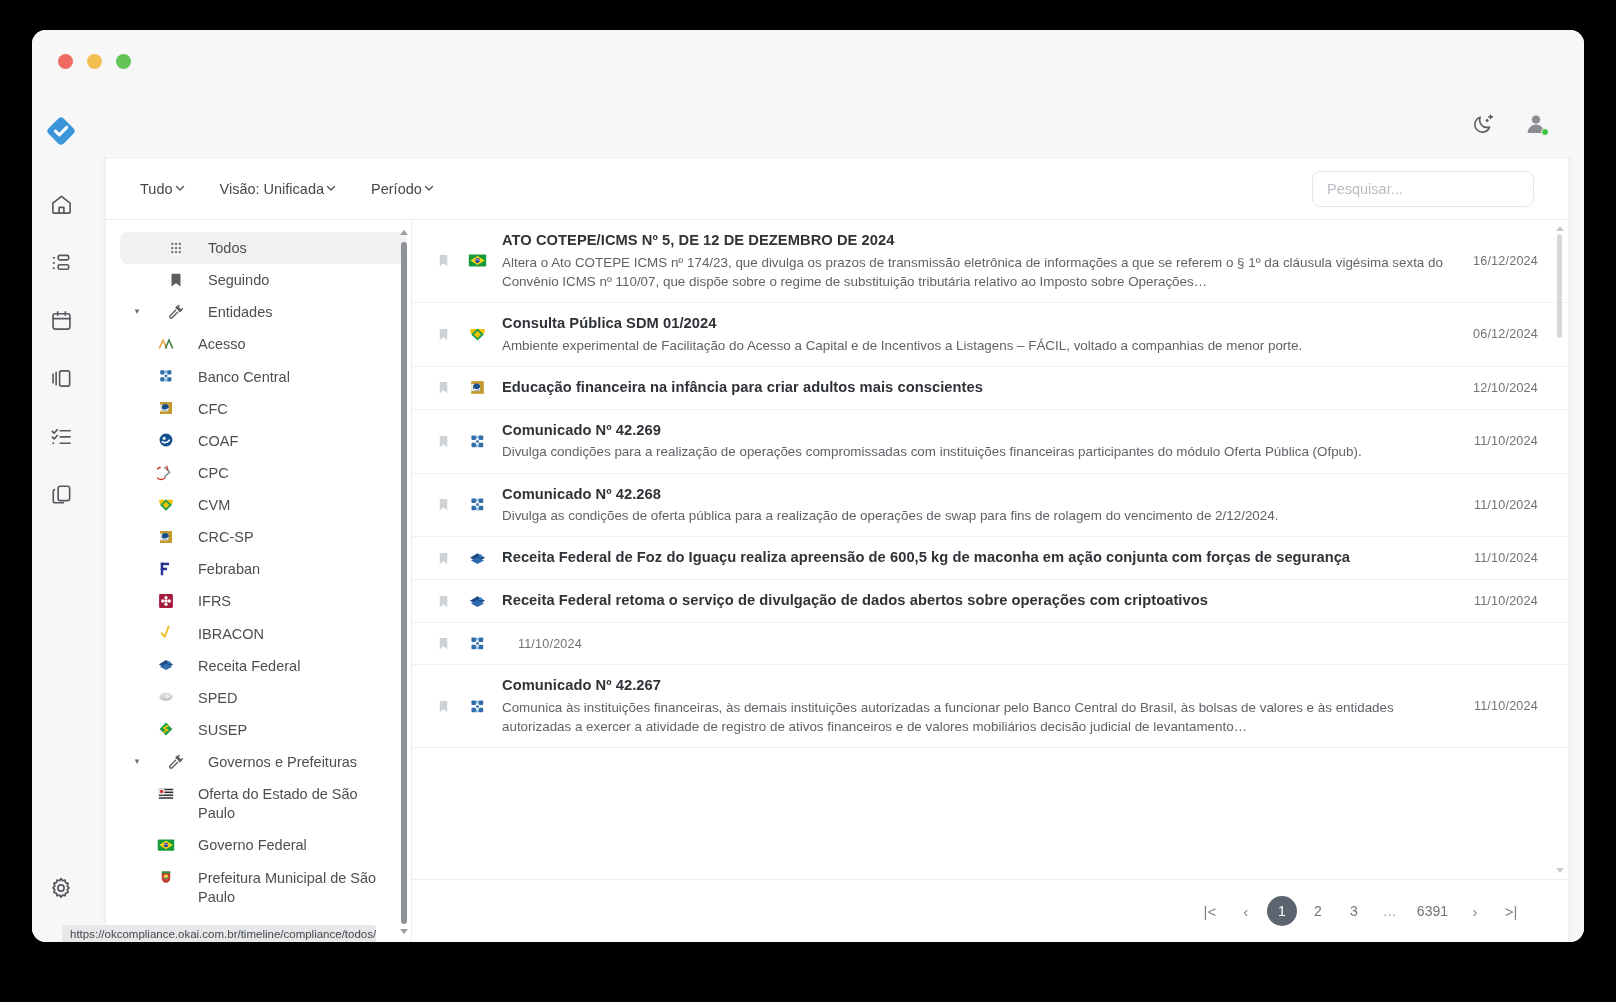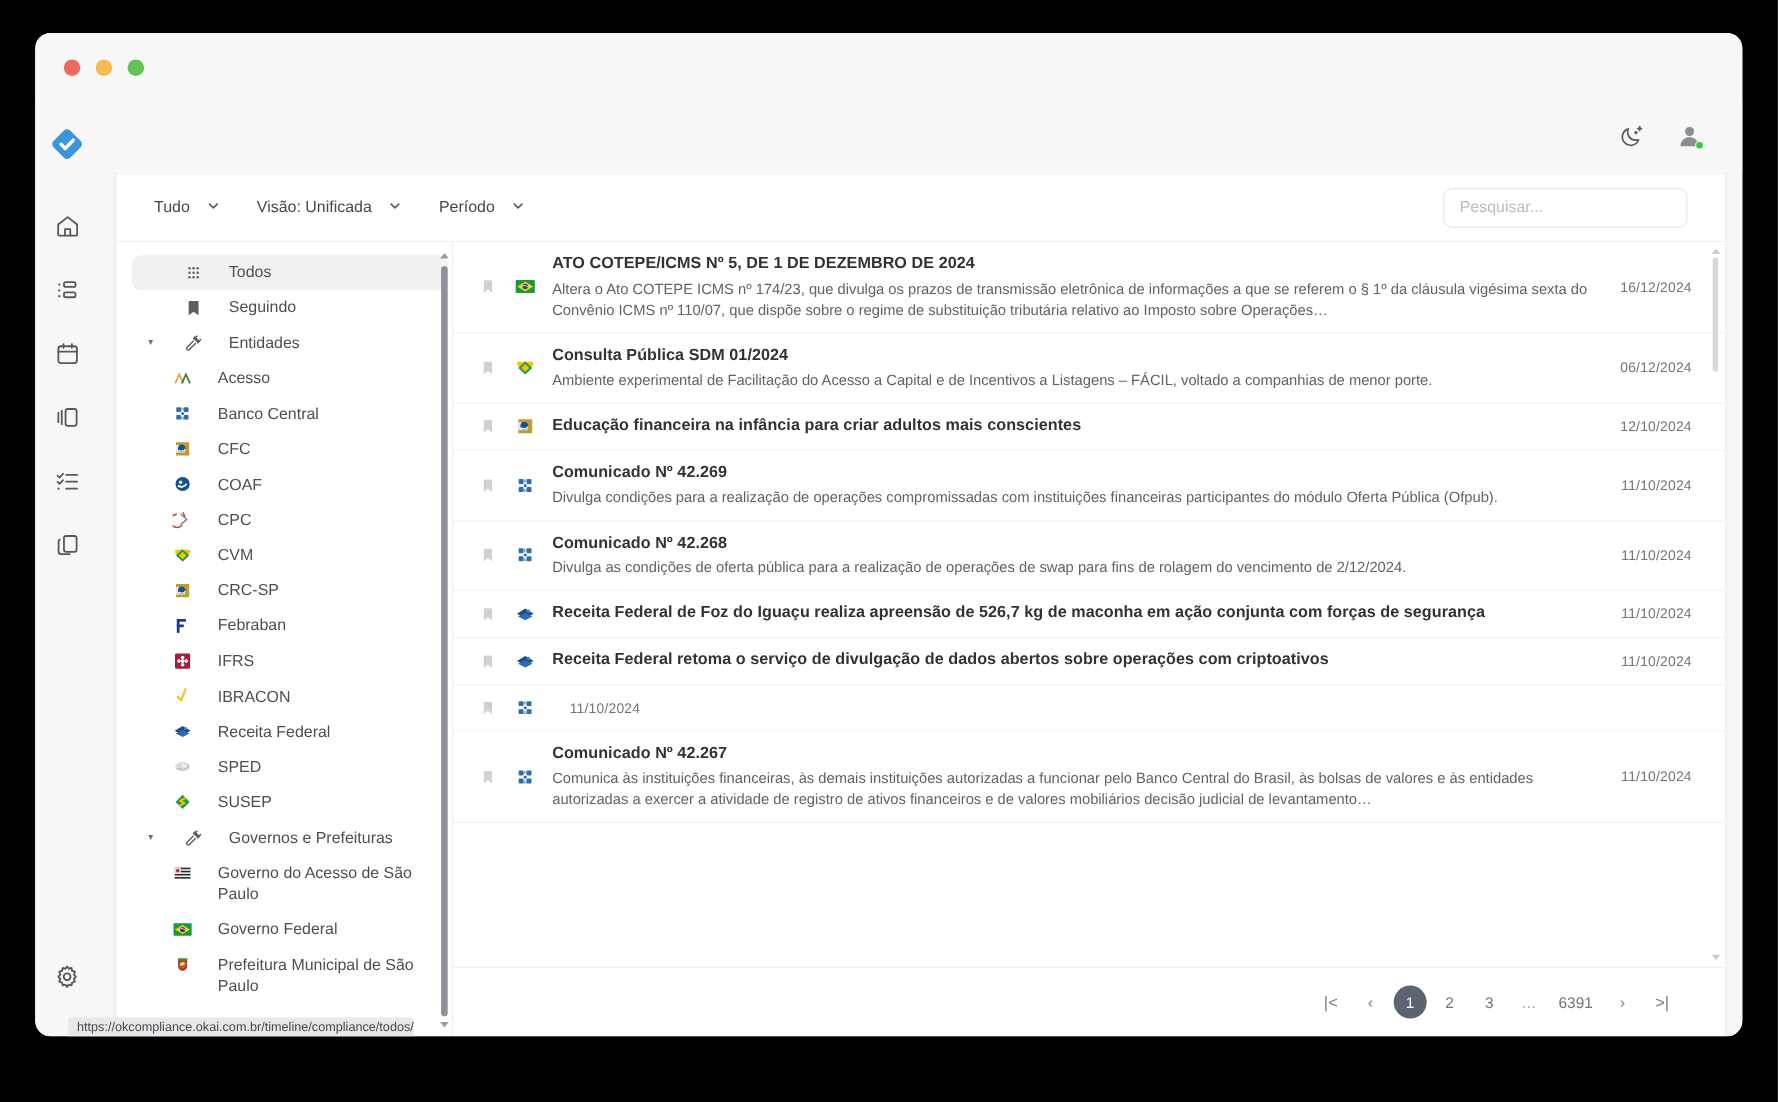--- a/index.html
+++ b/index.html
@@ -85,21 +85,21 @@
   }
   #page-title { font-size: 19px; color: #3c4044; letter-spacing: .1px; }
 
   
   #filters {
     height: 62px; display: flex; align-items: center;
     padding: 0 34px 0 34px; border-bottom: 1px solid #edeef0;
     gap: 34px;
   }
   .filter {
-    display: flex; align-items: center; gap: 15px;
+    display: flex; align-items: center; gap: 1px;
     font-size: 14.5px; color: #44484c; cursor: pointer; white-space: nowrap;
   }
   .chev { display: inline-block; }
   #search-wrap { margin-left: auto; }
   #search-input {
     width: 222px; height: 36px;
     border: 1px solid #e5e7ea; border-radius: 8px;
     padding: 0 14px; font-size: 14.5px; color: #55585c;
     font-family: "Liberation Sans", sans-serif;
     outline: none; background: #fff;
@@ -538,21 +538,21 @@
                       <g fill="#2b2b2b">
                         <rect x="2.4" y="5" width="19.2" height="1.9"></rect>
                         <rect x="2.4" y="8.8" width="19.2" height="1.9"></rect>
                         <rect x="2.4" y="12.6" width="19.2" height="1.9"></rect>
                         <rect x="2.4" y="16.4" width="19.2" height="1.9"></rect>
                       </g>
                       <rect x="2.4" y="5" width="7.4" height="7.6" fill="#e8e8e8"></rect>
                       <circle cx="6.1" cy="8.6" r="2.3" fill="#cf3030"></circle>
                     </svg>
                   </span>
-                  <span class="label">Governo do Acesso de São Paulo</span>
+                  <span class="label">Oferta do Estado de São Paulo</span>
                 </div>
                 <div class="node child">
                   <span class="ico">
                     <svg width="18" height="18" viewBox="0 0 24 24">
                       <rect x="1" y="4.5" width="22" height="15" rx="1.2" fill="#169b3c"></rect>
                       <path d="M12 6.4 L21 12 L12 17.6 L3 12 Z" fill="#fcd116"></path>
                       <circle cx="12" cy="12" r="3.1" fill="#2b3990"></circle>
                       <path d="M9.2 11.3 a5 5 0 0 1 5.7 1.1" stroke="#fff" stroke-width="0.9" fill="none"></path>
                     </svg>
                   </span>
@@ -588,21 +588,21 @@
                     </span>
                     <span class="src">
                       <svg width="19" height="19" viewBox="0 0 24 24">
                         <rect x="1" y="4.5" width="22" height="15" rx="1.2" fill="#169b3c"></rect>
                         <path d="M12 6.4 L21 12 L12 17.6 L3 12 Z" fill="#fcd116"></path>
                         <circle cx="12" cy="12" r="3.1" fill="#2b3990"></circle>
                         <path d="M9.2 11.3 a5 5 0 0 1 5.7 1.1" stroke="#fff" stroke-width="0.9" fill="none"></path>
                       </svg>
                     </span>
                     <div class="txt">
-                      <div class="ttl">ATO COTEPE/ICMS Nº 5, DE 1 DE DEZEMBRO DE 2024</div>
+                      <div class="ttl">ATO COTEPE/ICMS Nº 5, DE 12 DE DEZEMBRO DE 2024</div>
                       <div class="desc">Altera o Ato COTEPE ICMS nº 174/23, que divulga os prazos de transmissão eletrônica de informações a que se referem o § 1º da cláusula vigésima sexta do Convênio ICMS nº 110/07, que dispõe sobre o regime de substituição tributária relativo ao Imposto sobre Operações…</div>
                     </div>
                     <div class="date">16/12/2024</div>
                   </div>
                   <div class="row">
                     <span class="bm">
                       <svg width="15" height="17" viewBox="0 0 24 24" fill="#cfd2d5">
                         <path d="M7 3 h10 a1 1 0 0 1 1 1 v17 l-6 -4.6 l-6 4.6 V4 a1 1 0 0 1 1 -1 z"></path>
                       </svg>
                     </span>
@@ -697,21 +697,21 @@
                       </svg>
                     </span>
                     <span class="src">
                       <svg width="19" height="19" viewBox="0 0 24 24">
                         <path d="M2.4 11.2 L12 5.4 L21.6 11.2 L12 16.4 Z" fill="#1f4c86"></path>
                         <path d="M3.8 14.4 L12 10 L20.2 14.4 L12 18.8 Z" fill="#2e6bb0"></path>
                         <circle cx="15.8" cy="8.4" r="1.9" fill="#3d86d0"></circle>
                       </svg>
                     </span>
                     <div class="txt">
-                      <div class="ttl">Receita Federal de Foz do Iguaçu realiza apreensão de 526,7 kg de maconha em ação conjunta com forças de segurança</div>
+                      <div class="ttl">Receita Federal de Foz do Iguaçu realiza apreensão de 600,5 kg de maconha em ação conjunta com forças de segurança</div>
                     </div>
                     <div class="date">11/10/2024</div>
                   </div>
                   <div class="row">
                     <span class="bm">
                       <svg width="15" height="17" viewBox="0 0 24 24" fill="#cfd2d5">
                         <path d="M7 3 h10 a1 1 0 0 1 1 1 v17 l-6 -4.6 l-6 4.6 V4 a1 1 0 0 1 1 -1 z"></path>
                       </svg>
                     </span>
                     <span class="src">

